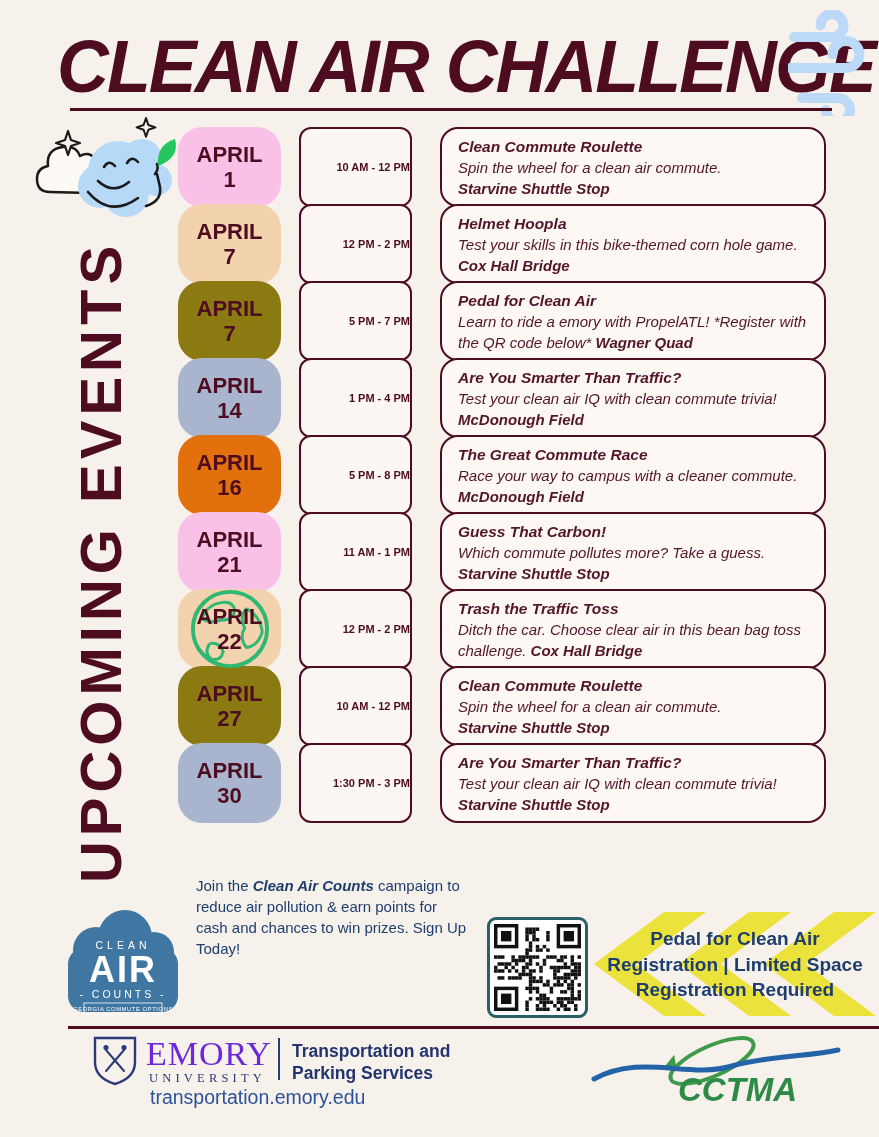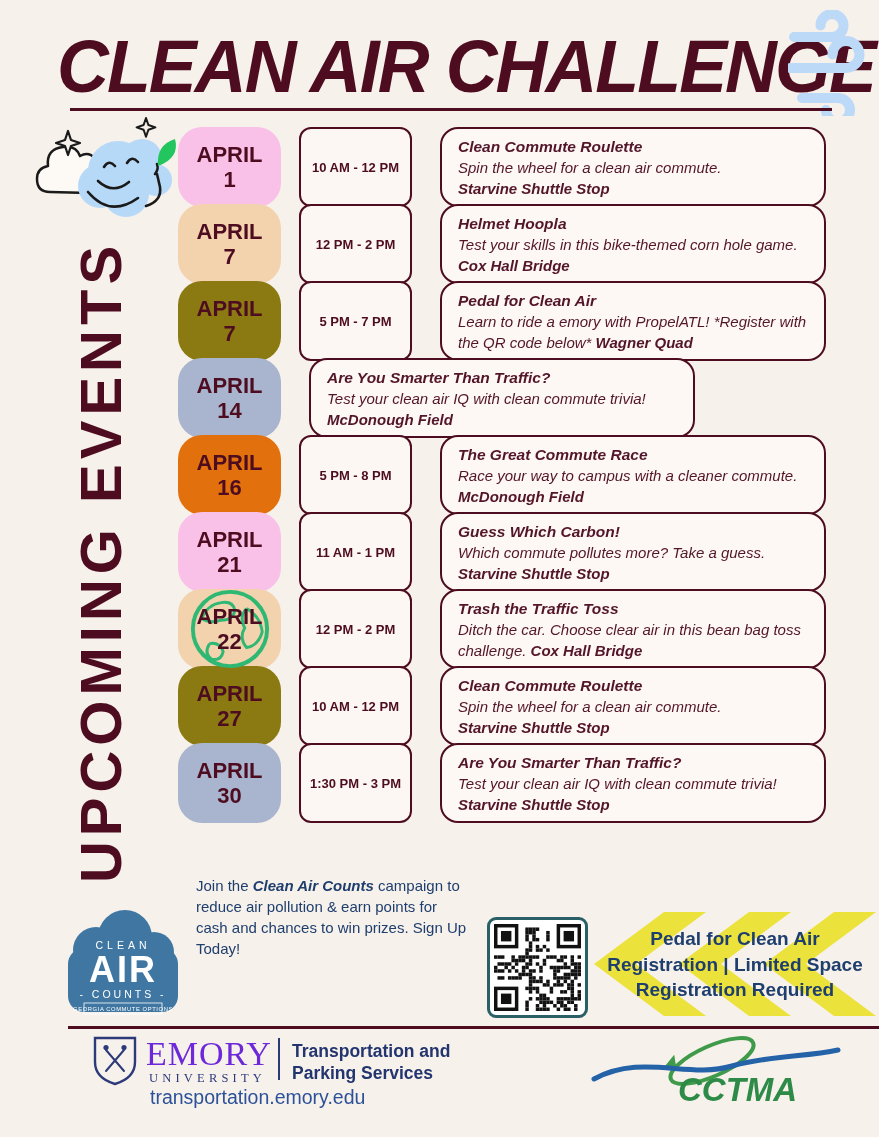--- a/index.html
+++ b/index.html
@@ -21,22 +21,22 @@
 
   
   #events{position:absolute;left:178px;top:127px;display:flex;flex-direction:column;gap:7px;}
   .event-row{display:flex;align-items:stretch;height:70px;}
   .date-badge{position:relative;width:103px;height:80px;border-radius:24px;display:flex;
     align-items:center;justify-content:center;overflow:visible;}
   .badge-text{position:relative;z-index:2;text-align:center;font-weight:bold;font-size:22px;
     line-height:25px;color:#4d0c20;}
   .earth{position:absolute;left:50%;top:50%;transform:translate(-50%,-50%);z-index:1;}
   .time-box{margin-left:18px;width:113px;height:80px;box-sizing:border-box;border:2.5px solid #4d0c20;
-    border-radius:12px;background:#fcf7f2;display:flex;align-items:center;justify-content:center;
-    font-weight:bold;font-size:13px;color:#4d0c20;text-align:center;}
+    border-radius:12px;background:#fcf7f2;display:flex;align-items:center;justify-content:flex-end;
+    font-weight:bold;font-size:11px;color:#4d0c20;text-align:center;}
   .desc-box{margin-left:28px;width:386px;height:80px;box-sizing:border-box;border:2.5px solid #4d0c20;
     border-radius:18px;background:#fdf8f4;padding:8px 16px;display:flex;flex-direction:column;
     justify-content:center;color:#53152a;font-style:italic;font-size:15px;line-height:21px;}
   .ev-title{font-weight:bold;font-size:15.5px;}
 
   
   .cac-logo{position:absolute;left:62px;top:906px;}
   .promo-text{position:absolute;left:196px;top:875px;width:274px;color:#1e3e6e;font-size:15px;
     line-height:21px;}
   .promo-cta{margin-top:1px;text-align:center;font-weight:bold;color:#1e3e6e;font-size:15px;}
@@ -152,20 +152,23 @@
     </div>
 
     <div class="event-row">
       <div class="date-badge" style="background: rgb(169, 181, 206);">
 
         <div class="badge-text">
           <div>APRIL</div>
           <div>14</div>
         </div>
       </div>
+      <div class="time-box">
+        <span>1 PM - 4 PM</span>
+      </div>
       <div class="desc-box">
         <div class="ev-title">Are You Smarter Than Traffic?</div>
         <div class="ev-body"><span>Test your clean air IQ with clean commute trivia!</span> <strong>McDonough Field</strong></div>
       </div>
     </div>
 
     <div class="event-row">
       <div class="date-badge" style="background: rgb(226, 113, 13);">
 
         <div class="badge-text">
@@ -187,21 +190,21 @@
 
         <div class="badge-text">
           <div>APRIL</div>
           <div>21</div>
         </div>
       </div>
       <div class="time-box">
         <span>11 AM - 1 PM</span>
       </div>
       <div class="desc-box">
-        <div class="ev-title">Guess Which Carbon!</div>
+        <div class="ev-title">Guess That Carbon!</div>
         <div class="ev-body"><span>Which commute pollutes more? Take a guess.</span><br><strong>Starvine Shuttle Stop</strong></div>
       </div>
     </div>
 
     <div class="event-row">
       <div class="date-badge" style="background: rgb(243, 210, 174);">
         <svg class="earth" width="88" height="84" viewBox="0 0 90 86">
           <g fill="none" stroke="#2eb873">
             <circle cx="45" cy="43" r="38" stroke-width="4"></circle>
             <path stroke-width="3" d="M16 32 q6 -14 20 -16 q12 -2 14 8 q-2 10 -14 10 q-12 4 -20 -2"></path>

